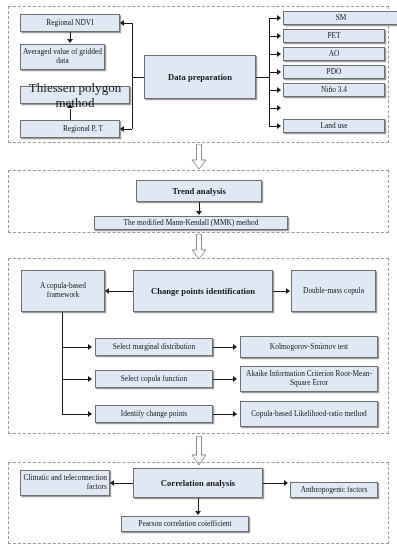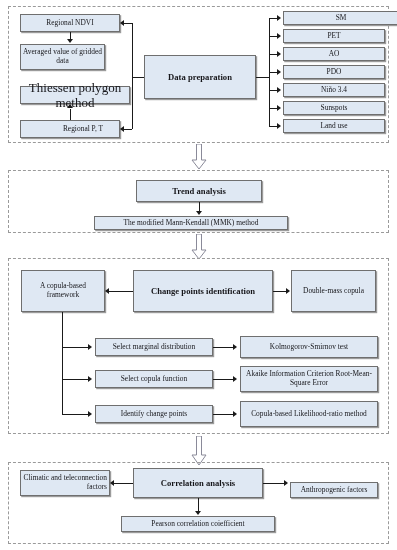--- a/index.html
+++ b/index.html
@@ -70,21 +70,20 @@
 
   <div class="box" style="left:20px;top:120px;width:100px;height:18px;padding-left:28px;">Regional P, T</div>
 
   <div class="box bold" style="left:144px;top:55px;width:112px;height:44px;">Data preparation</div>
 
   <div class="box" style="left:283px;top:11px;width:116px;height:14px;">SM</div>
   <div class="box" style="left:283px;top:29px;width:102px;height:14px;">PET</div>
   <div class="box" style="left:283px;top:47px;width:102px;height:14px;">AO</div>
   <div class="box" style="left:283px;top:65px;width:102px;height:14px;">PDO</div>
   <div class="box" style="left:283px;top:83px;width:102px;height:14px;">Niño 3.4</div>
-  <div class="box" style="left:283px;top:101px;width:102px;height:14px;">Sunspots</div>
   <div class="box" style="left:283px;top:119px;width:102px;height:14px;">Land use</div>
 
   <div class="ln v" style="left:70px;top:32px;height:8px;"></div>
   <div class="ah ah-d" style="left:67px;top:39px;"></div>
 
   <div class="ln v" style="left:70px;top:109px;height:11px;"></div>
   <div class="ah ah-u" style="left:67px;top:104px;"></div>
 
   <div class="ln h" style="left:132px;top:77px;width:12px;"></div>
   <div class="ln v" style="left:132px;top:23px;height:106px;"></div>
@@ -187,15 +186,15 @@
 
   <div class="ln h" style="left:114px;top:483px;width:19px;"></div>
   <div class="ah ah-l" style="left:110px;top:480px;"></div>
 
   <div class="ln h" style="left:263px;top:483px;width:22px;"></div>
   <div class="ah ah-r" style="left:284px;top:480px;"></div>
 
   <div class="ln v" style="left:198px;top:498px;height:14px;"></div>
   <div class="ah ah-d" style="left:195px;top:511px;"></div>
 
-  <div class="box" style="left:121px;top:516px;width:154px;height:16px;">Pearson correlation coiefficient</div>
+  <div class="box" style="left:121px;top:516px;width:128px;height:16px;">Pearson correlation coiefficient</div>
 
 </div>
 
 </body></html>

